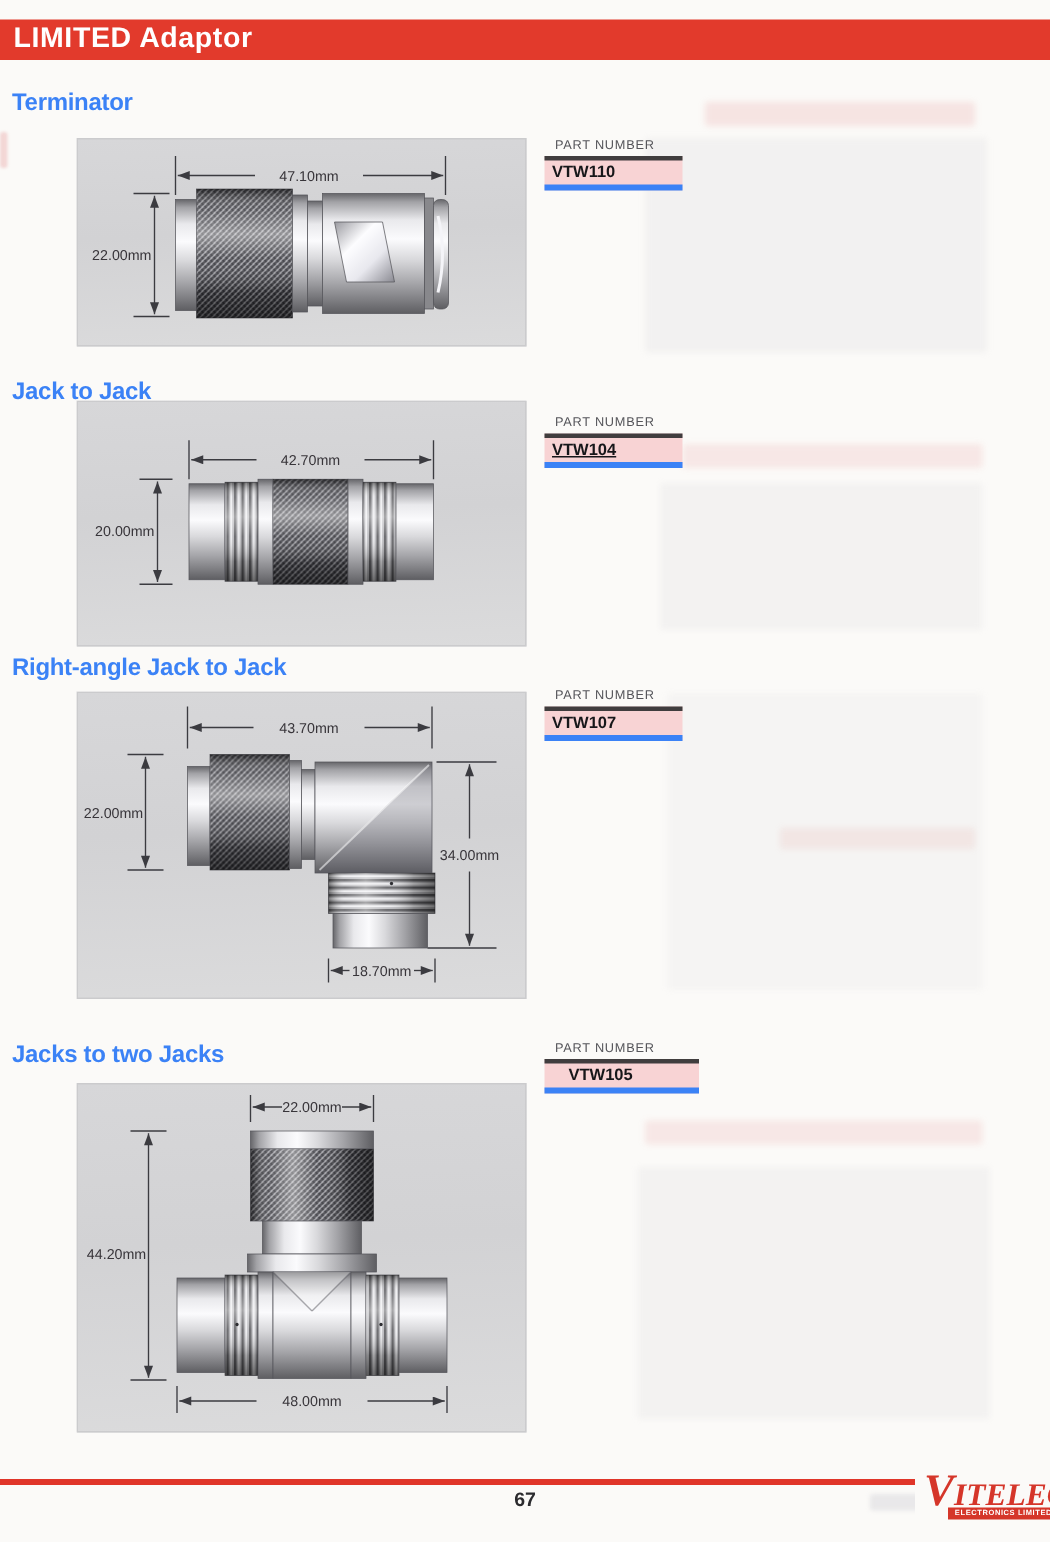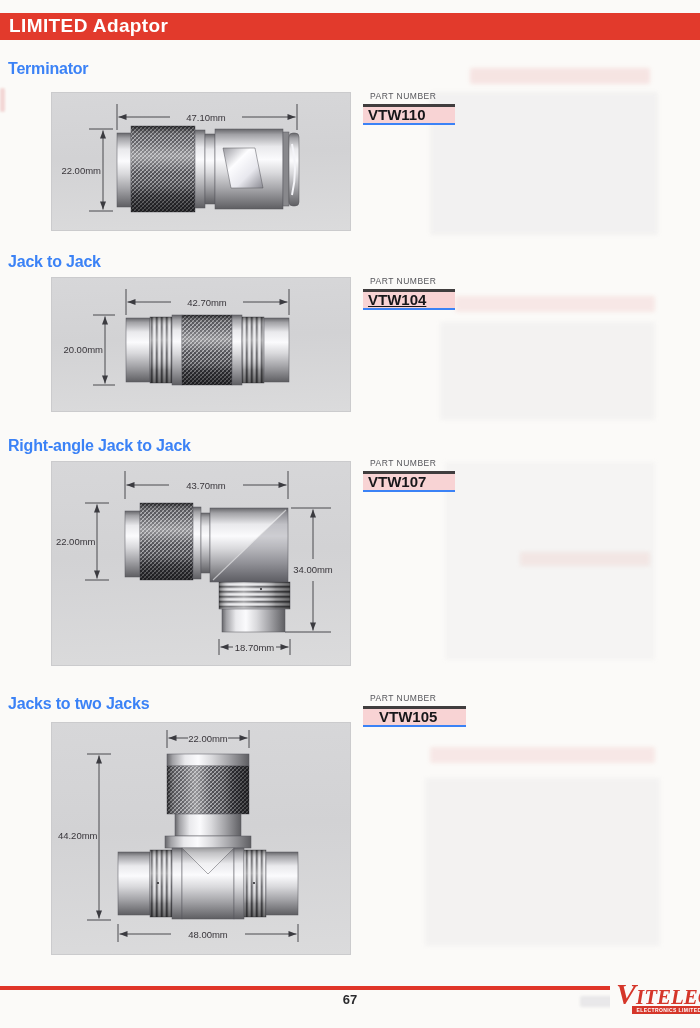--- a/index.html
+++ b/index.html
@@ -13,22 +13,22 @@
   .heading{position:absolute;margin:0;color:#3b82f6;font-size:16px;font-weight:bold;
            letter-spacing:-.2px;}
   
   .drawing-box{position:absolute;left:8px;width:300px;
                background:linear-gradient(178deg,#d7d7d9 0%,#d2d2d4 45%,#dbdbdc 100%);
                box-shadow:inset 0 0 0 1px #cbcbcd;margin-left:43px;}
   .drawing-box svg{display:block;width:100%;height:100%;}
   
   .pn-label{position:absolute;left:370px;font-size:8.5px;color:#55555a;letter-spacing:.5px;}
   .pn-box{position:absolute;left:363px;width:87px;height:16px;background:#f8d3d4;
-          border-top:3px solid #403d3e;border-bottom:2px solid #3b82f6;
-          padding-left:5px;font-size:15px;font-weight:bold;color:#17171a;line-height:16px;}
+          border-top:3px solid #403d3e;border-bottom:4px solid #3b82f6;
+          padding-left:5px;font-size:11px;font-weight:bold;color:#17171a;line-height:16px;}
   
   svg text{font-family:"Liberation Sans",sans-serif;font-size:9.5px;fill:#38353a;}
   .dl{stroke:#3b3b40;stroke-width:.9;fill:none;}
   .pt{stroke:#55555b;stroke-width:.5;}
   
   .rule{position:absolute;top:986px;left:0;width:700px;height:4px;background:#e03529;}
   .page-num{position:absolute;top:992px;left:0;width:700px;text-align:center;
             font-size:13px;font-weight:bold;color:#2b2b2e;}
   .logo{position:absolute;left:610px;top:981px;width:110px;height:42px;background:#fbfaf8;
         padding-left:6px;box-sizing:border-box;}
@@ -154,21 +154,21 @@
         <rect x="232" y="40" width="6" height="74" fill="#88888c"></rect>
         <rect x="238" y="41" width="10" height="73" rx="4" fill="url(#mv)"></rect>
         <path d="M241,52 Q247,77 241,103" stroke="#f4f4f8" stroke-width="2" fill="none"></path>
       </g>
     </svg>
   </div>
   <div class="pn-label" style="top:91px;">PART NUMBER</div>
   <div class="pn-box" style="top:104px;">VTW110</div>
 
   <h2 class="heading" style="left:8px;top:253px;">Jack to Jack</h2>
-  <div class="drawing-box" style="top:277px;height:135px;">
+  <div class="drawing-box" style="top:267px;height:164px;">
     <svg viewBox="0 0 300 135">
       <g class="dl">
         <line x1="75" y1="12" x2="75" y2="38"></line>
           <line x1="238" y1="12" x2="238" y2="38"></line>
         <line x1="120" y1="25" x2="76.5" y2="25" marker-end="url(#ar)"></line>
         <line x1="192" y1="25" x2="236.5" y2="25" marker-end="url(#ar)"></line>
       </g>
       <text x="156" y="28.5" text-anchor="middle">42.70mm</text>
       <g class="dl">
         <line x1="42" y1="38" x2="64" y2="38"></line>

